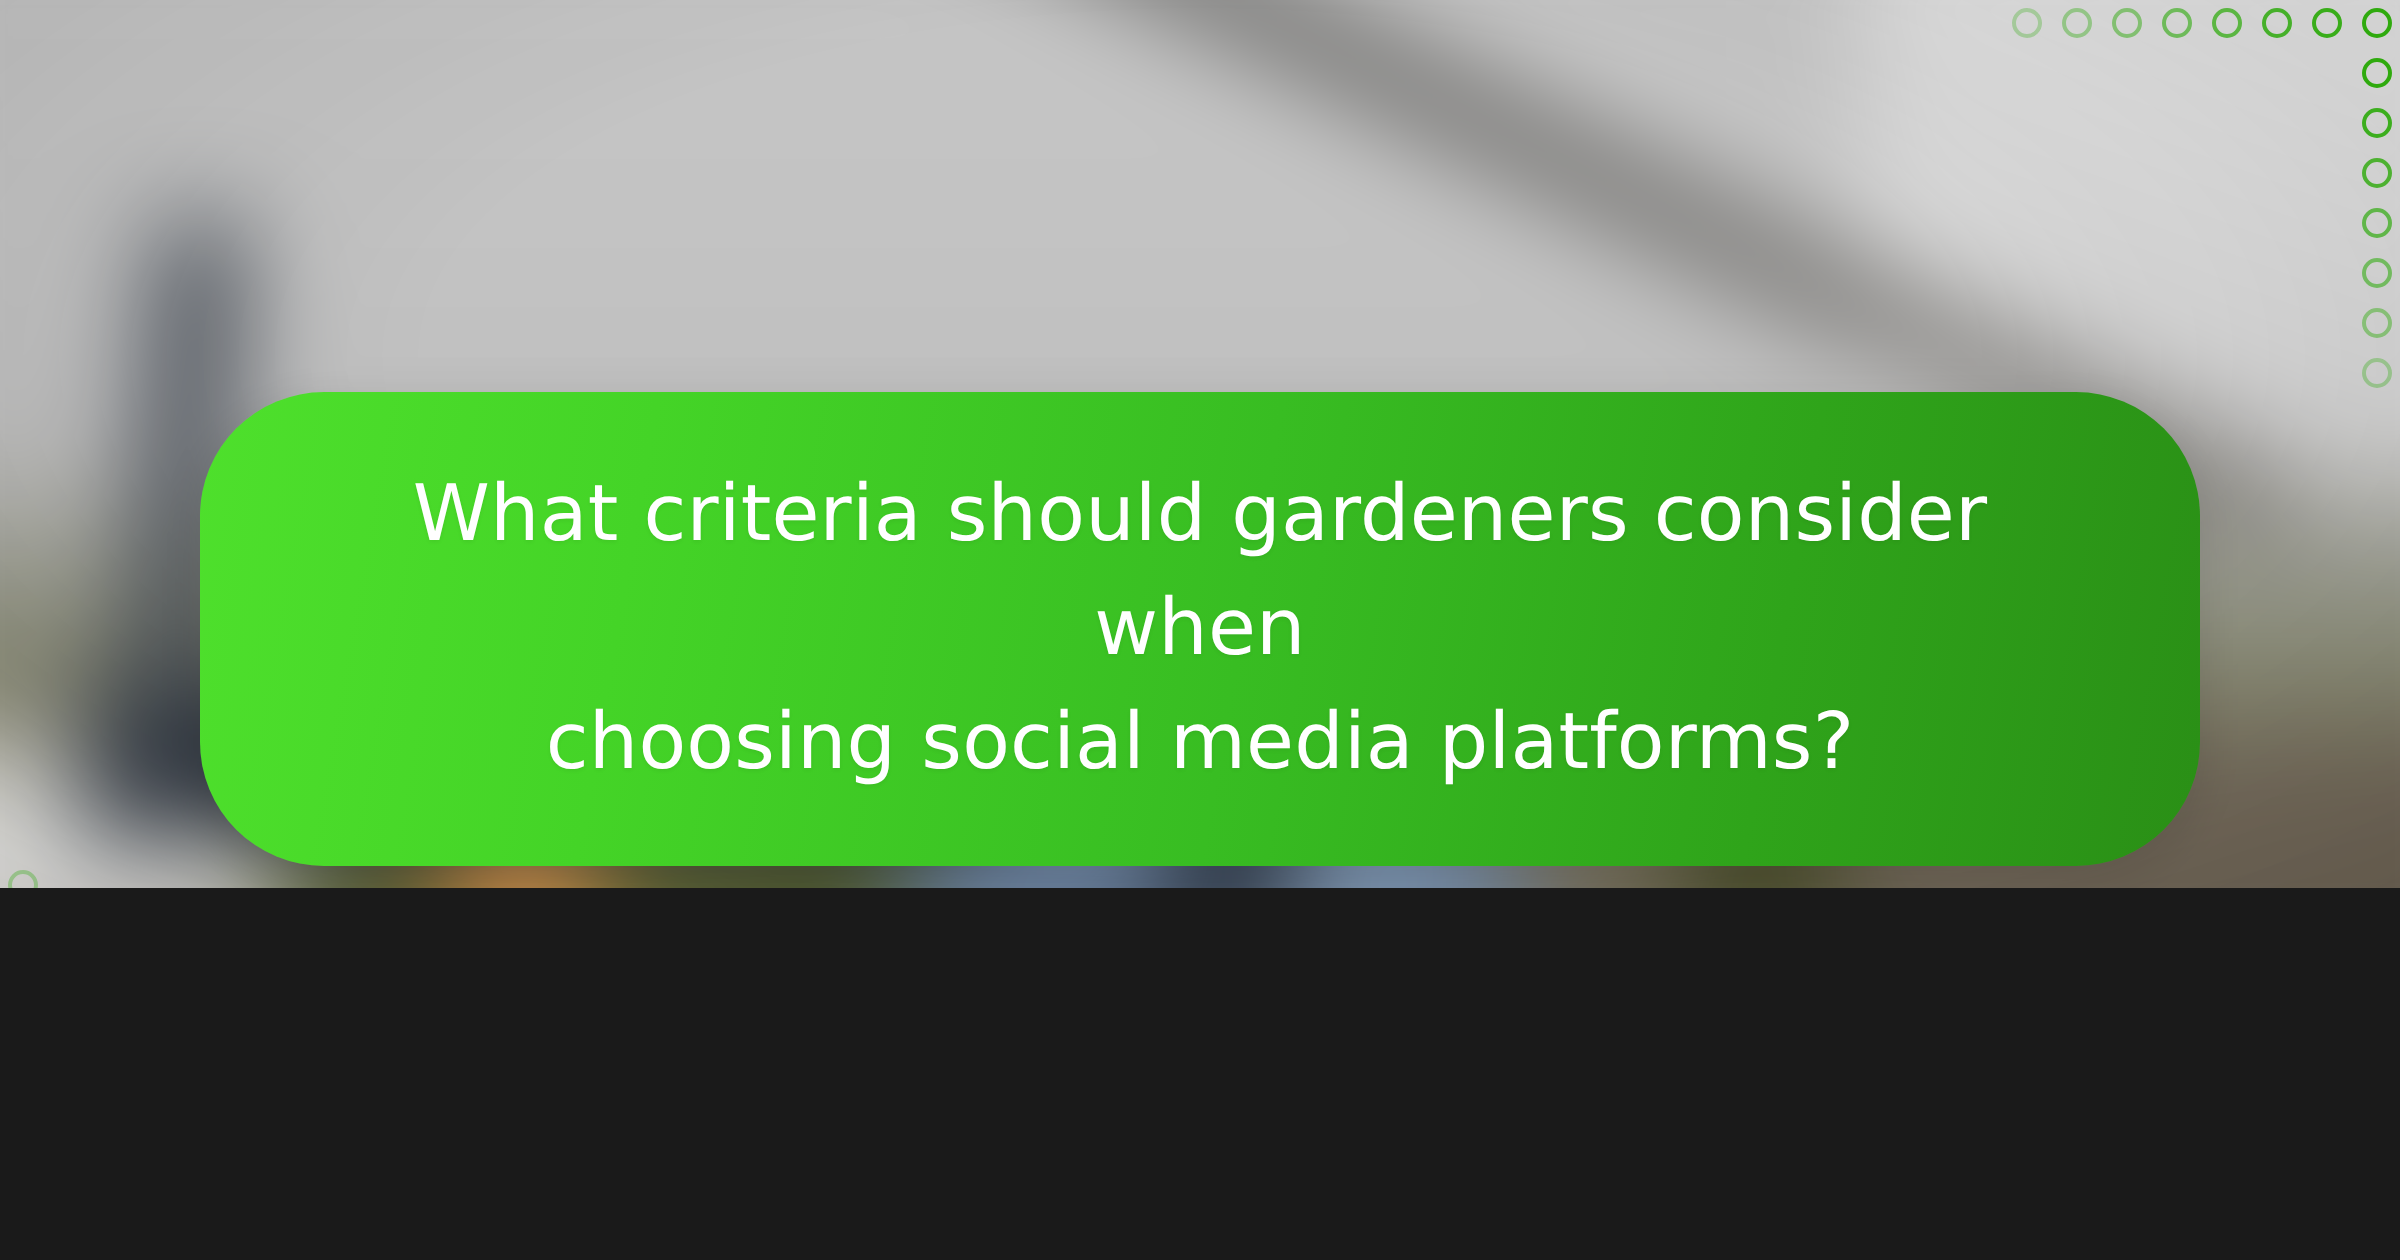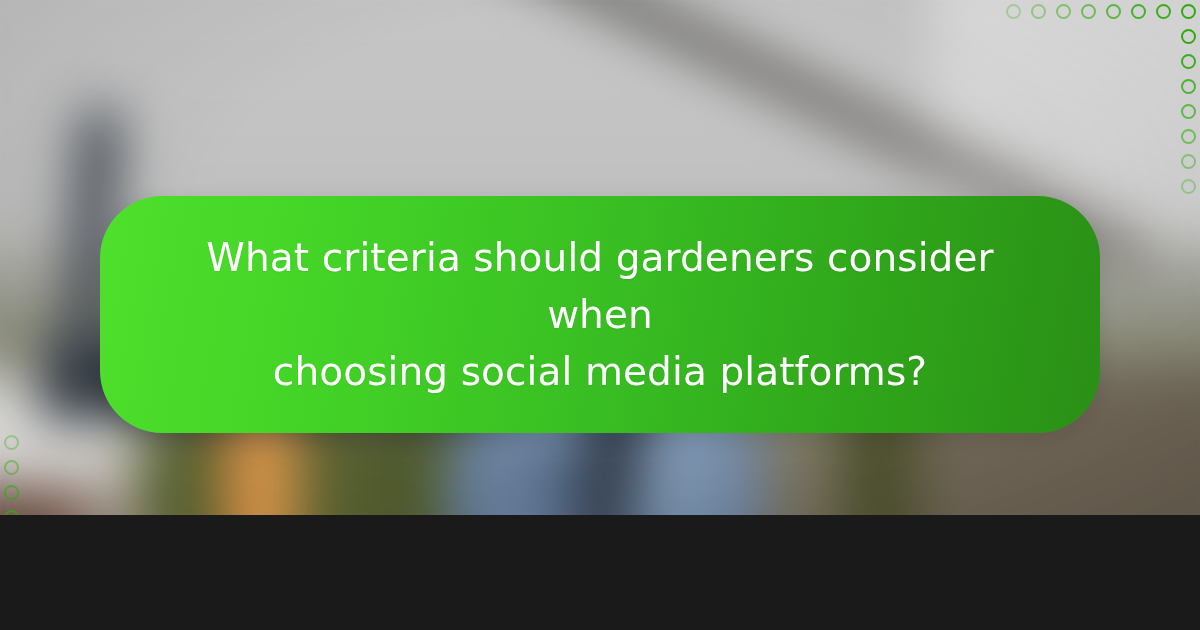--- a/index.html
+++ b/index.html
@@ -4,21 +4,21 @@
 <title>Social Card</title>
 <style>
   html, body {
     margin: 0;
     padding: 0;
     background: #1a1a1a;
   }
   #stage {
     position: relative;
     width: 1200px;
-    height: 515px;
+    height: 444px;
     overflow: hidden;
     font-family: "DejaVu Sans", "Liberation Sans", sans-serif;
     background: #c2c2c2;
   }
 
   
   .bg-wrap {
     position: absolute;
     inset: -60px;
     overflow: hidden;

